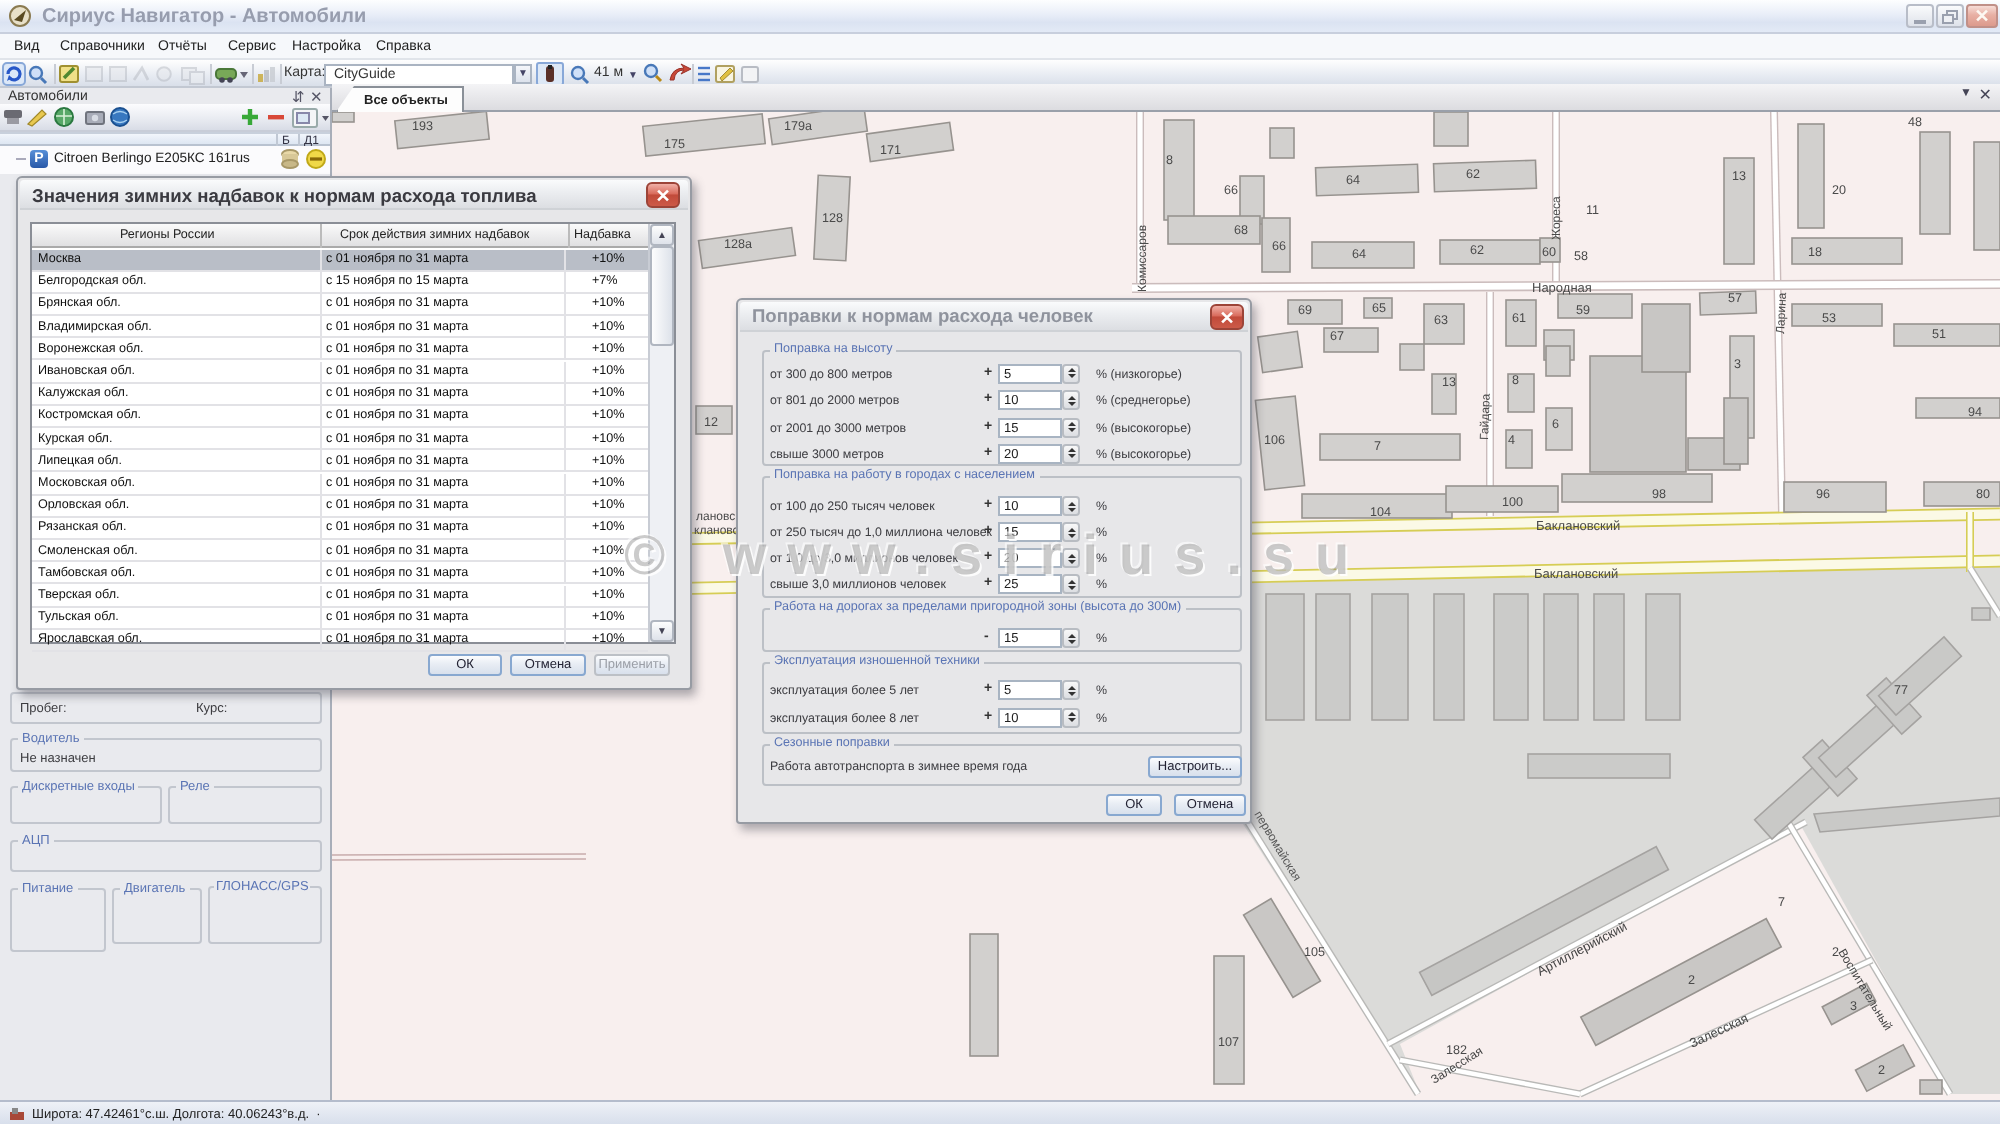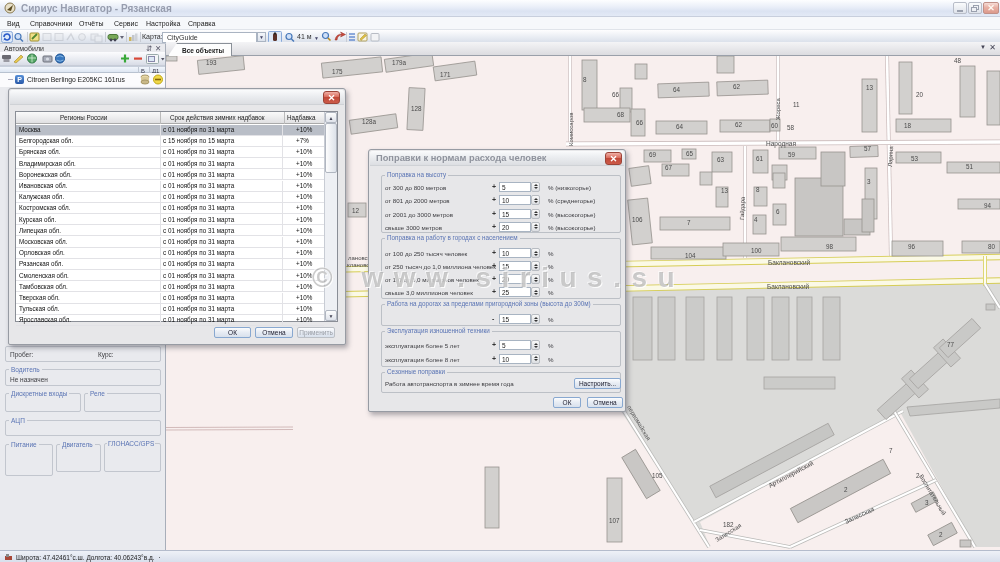--- a/index.html
+++ b/index.html
@@ -27,21 +27,21 @@
  color:#223;text-align:center;background:linear-gradient(#fbfcfe,#e8edf4 45%,#d8e0ec);line-height:10px;}
 .plus{position:absolute;font-size:7px;color:#333;font-weight:bold;}
 </style></head>
 <body>
 
 <div class="abs" style="left:0;top:0;width:1000px;height:17px;background:linear-gradient(#fdfeff,#e9eef8 45%,#dbe3f2 70%,#e3eaf6);border-bottom:1px solid #c8cfdd;">
  <svg class="abs" style="left:4px;top:2px;" width="13" height="13">
       <circle cx="6" cy="6" r="5" fill="#e8e0c8" stroke="#8a7a50"></circle>
       <path d="M3 8 L9 3 L7 9 Z" fill="#5a4a20"></path>
     </svg>
- <div class="abs" style="left:21px;top:2.5px;font-size:10px;font-weight:bold;color:#979dae;">Сириус Навигатор - Рязанская</div>
+ <div class="abs" style="left:21px;top:2.5px;font-size:10px;font-weight:bold;color:#979dae;">Сириус Навигатор - Автомобили</div>
  <div class="abs" style="left:953px;top:2px;width:14px;height:12px;border:1px solid #b8bdc8;border-radius:2px;background:linear-gradient(#fafbfc,#dee2ea);">
       <div class="abs" style="left:3px;top:7px;width:6px;height:2px;background:#9aa0ae;"></div>
     </div>
  <div class="abs" style="left:968px;top:2px;width:14px;height:12px;border:1px solid #b8bdc8;border-radius:2px;background:linear-gradient(#fafbfc,#dee2ea);">
       <div class="abs" style="left:4px;top:2px;width:6px;height:5px;border:1px solid #9aa0ae;"></div>
       <div class="abs" style="left:2px;top:4px;width:6px;height:5px;border:1px solid #9aa0ae;background:#eef0f4;"></div>
     </div>
  <div class="abs" style="left:983px;top:2px;width:16px;height:12px;border:1px solid #c09088;border-radius:2px;background:linear-gradient(#f6dcd6,#e8b0a4 45%,#dc9a8c);color:#fdf8f2;font-size:9px;font-weight:bold;text-align:center;line-height:11px;">✕</div>
 </div>
 <div class="abs" style="left:0;top:17px;width:1000px;height:13px;background:#f6f8fb;border-bottom:1px solid #e0e4ea;">
@@ -361,20 +361,21 @@
 </div>
 <div class="abs" style="left:56px;top:400px;width:45px;height:28px;border:1px solid #c2c6ce;border-radius:2px;">
  <div class="abs" style="left:3px;top:-4px;font-size:6.5px;color:#5a74b4;background:#e9eaee;padding:0 2px;">Двигатель</div>
 </div>
 <div class="abs" style="left:104px;top:399px;width:57px;height:29px;border:1px solid #c2c6ce;border-radius:2px;">
  <div class="abs" style="left:2px;top:-4px;font-size:6.5px;color:#5a74b4;background:#e9eaee;padding:0 1px;">ГЛОНАСС/GPS</div>
 </div>
 </div>
 <div class="dlg" style="left:8px;top:88px;width:338px;height:257px;z-index:6;">
     <div class="dtitle"></div>
+    <div class="abs" style="left:7px;top:4px;font-size:9.3px;font-weight:bold;color:#3a3a40;">Значения зимних надбавок к нормам расхода топлива</div>
     <div class="xbtn" style="right:5px;top:2px;">✕</div>
     <div class="abs" style="left:6px;top:22px;width:323px;height:211px;border:1px solid #8a8e96;background:#fff;">
       <div class="abs" style="left:0;top:0;width:321px;height:12px;background:linear-gradient(#fafafa,#e0e0e2);border-bottom:1px solid #aaa;">
         <div class="abs" style="left:44px;top:2px;font-size:6.3px;color:#222;">Регионы России</div>
         <div class="abs" style="left:154px;top:2px;font-size:6.3px;color:#222;">Срок действия зимних надбавок</div>
         <div class="abs" style="left:271px;top:2px;font-size:6.3px;color:#222;">Надбавка</div>
         <div class="abs" style="left:144px;top:0;width:1px;height:12px;background:#bbb;"></div>
         <div class="abs" style="left:268px;top:0;width:1px;height:12px;background:#bbb;"></div>
       </div>
       <div class="abs" style="left:0;top:12.5px;width:308px;height:11.2px;background:#b9bec7;border-bottom:1px solid #e2e2e6;">

